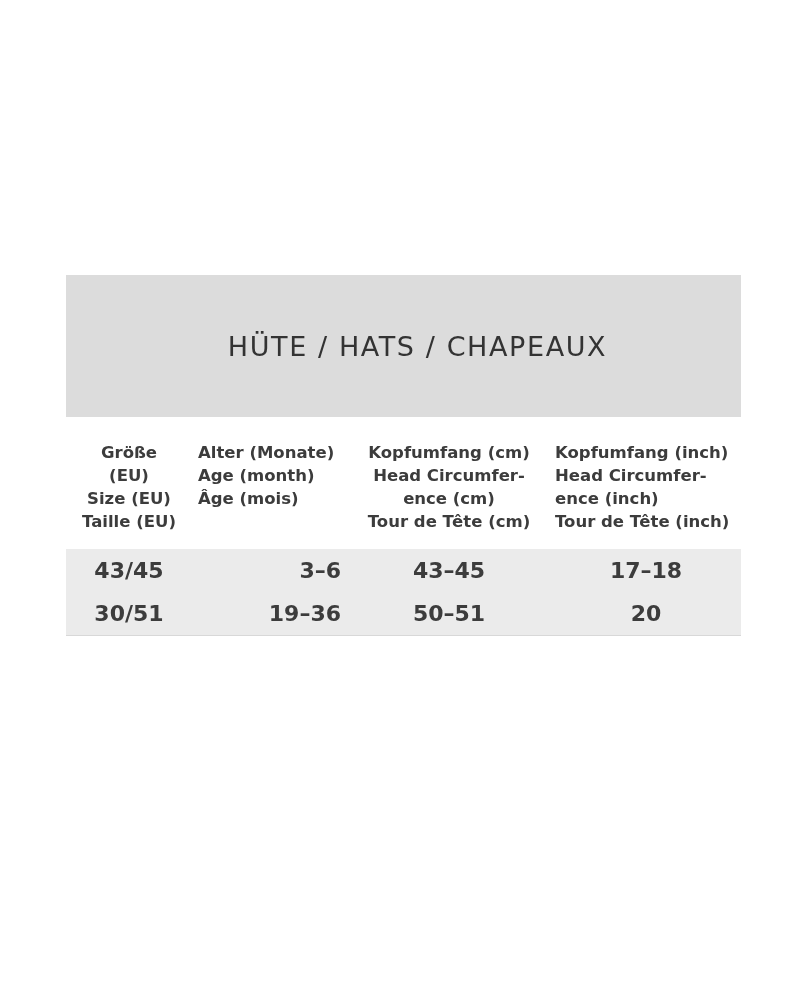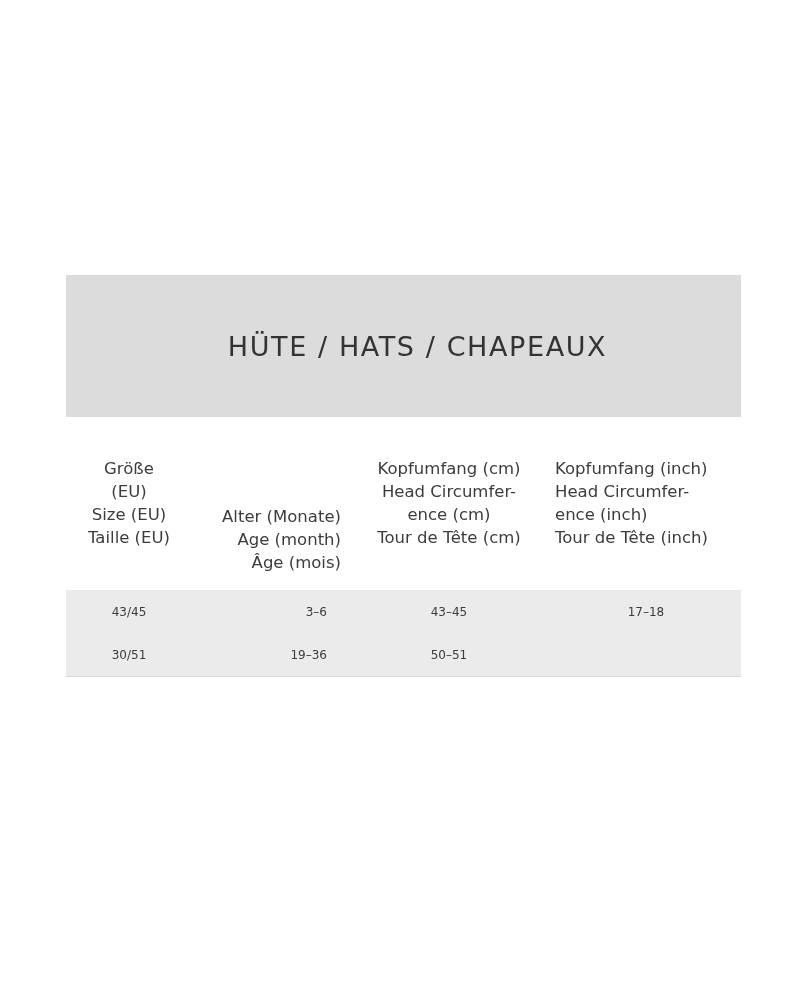--- a/index.html
+++ b/index.html
@@ -36,29 +36,30 @@
   }
   .table-title {
     font-size: 27px;
     letter-spacing: 1.6px;
     color: #333333;
     font-weight: 400;
     white-space: nowrap;
   }
   .header-row {
     display: flex;
-    padding-top: 40px;
+    padding-top: 24px;
     padding-bottom: 16px;
+    font-weight: bold;
   }
   .col {
     box-sizing: border-box;
     padding: 0 6px;
   }
   .col-1 { width: 126px; text-align: center; }
-  .col-2 { width: 155px; text-align: right; margin-top: 48px; }
+  .col-2 { width: 155px; text-align: left; }
   .col-3 { width: 204px; text-align: center; padding-left: 6px; }
   .col-4 { width: 190px; text-align: left; padding-left: 4px; }
 
   .header-cell {
     font-size: 16.5px;
     line-height: 23px;
     color: #3c3c3c;
     white-space: pre-line;
   }
   .data-row {
@@ -67,23 +68,24 @@
     height: 43px;
   }
   .data-row.shaded {
     background: #ebebeb;
   }
   .data-row.plain {
     background: #ffffff;
   }
   .data-cell {
     box-sizing: border-box;
-    font-size: 12px;
+    font-size: 22px;
     color: #3c3c3c;
-    padding: 0 20px;
+    padding: 0 6px;
+    font-weight: bold;
   }
   .cell-1 { width: 126px; text-align: center; }
   .cell-2 { width: 155px; text-align: right; }
   .cell-3 { width: 204px; text-align: center; }
   .cell-4 { width: 190px; text-align: center; }
   .bottom-rule {
     height: 1px;
     background: #d8d8d8;
     width: 675px;
   }
@@ -130,19 +132,20 @@
       <div class="data-cell cell-2">3–6</div>
       <div class="data-cell cell-3">43–45</div>
       <div class="data-cell cell-4">17–18</div>
     </div>
 
 
     <div class="data-row shaded">
       <div class="data-cell cell-1">30/51</div>
       <div class="data-cell cell-2">19–36</div>
       <div class="data-cell cell-3">50–51</div>
+      <div class="data-cell cell-4">20</div>
     </div>
 
     <div class="bottom-rule"></div>
 
   </div>
 
 </div>
 
 </body></html>

